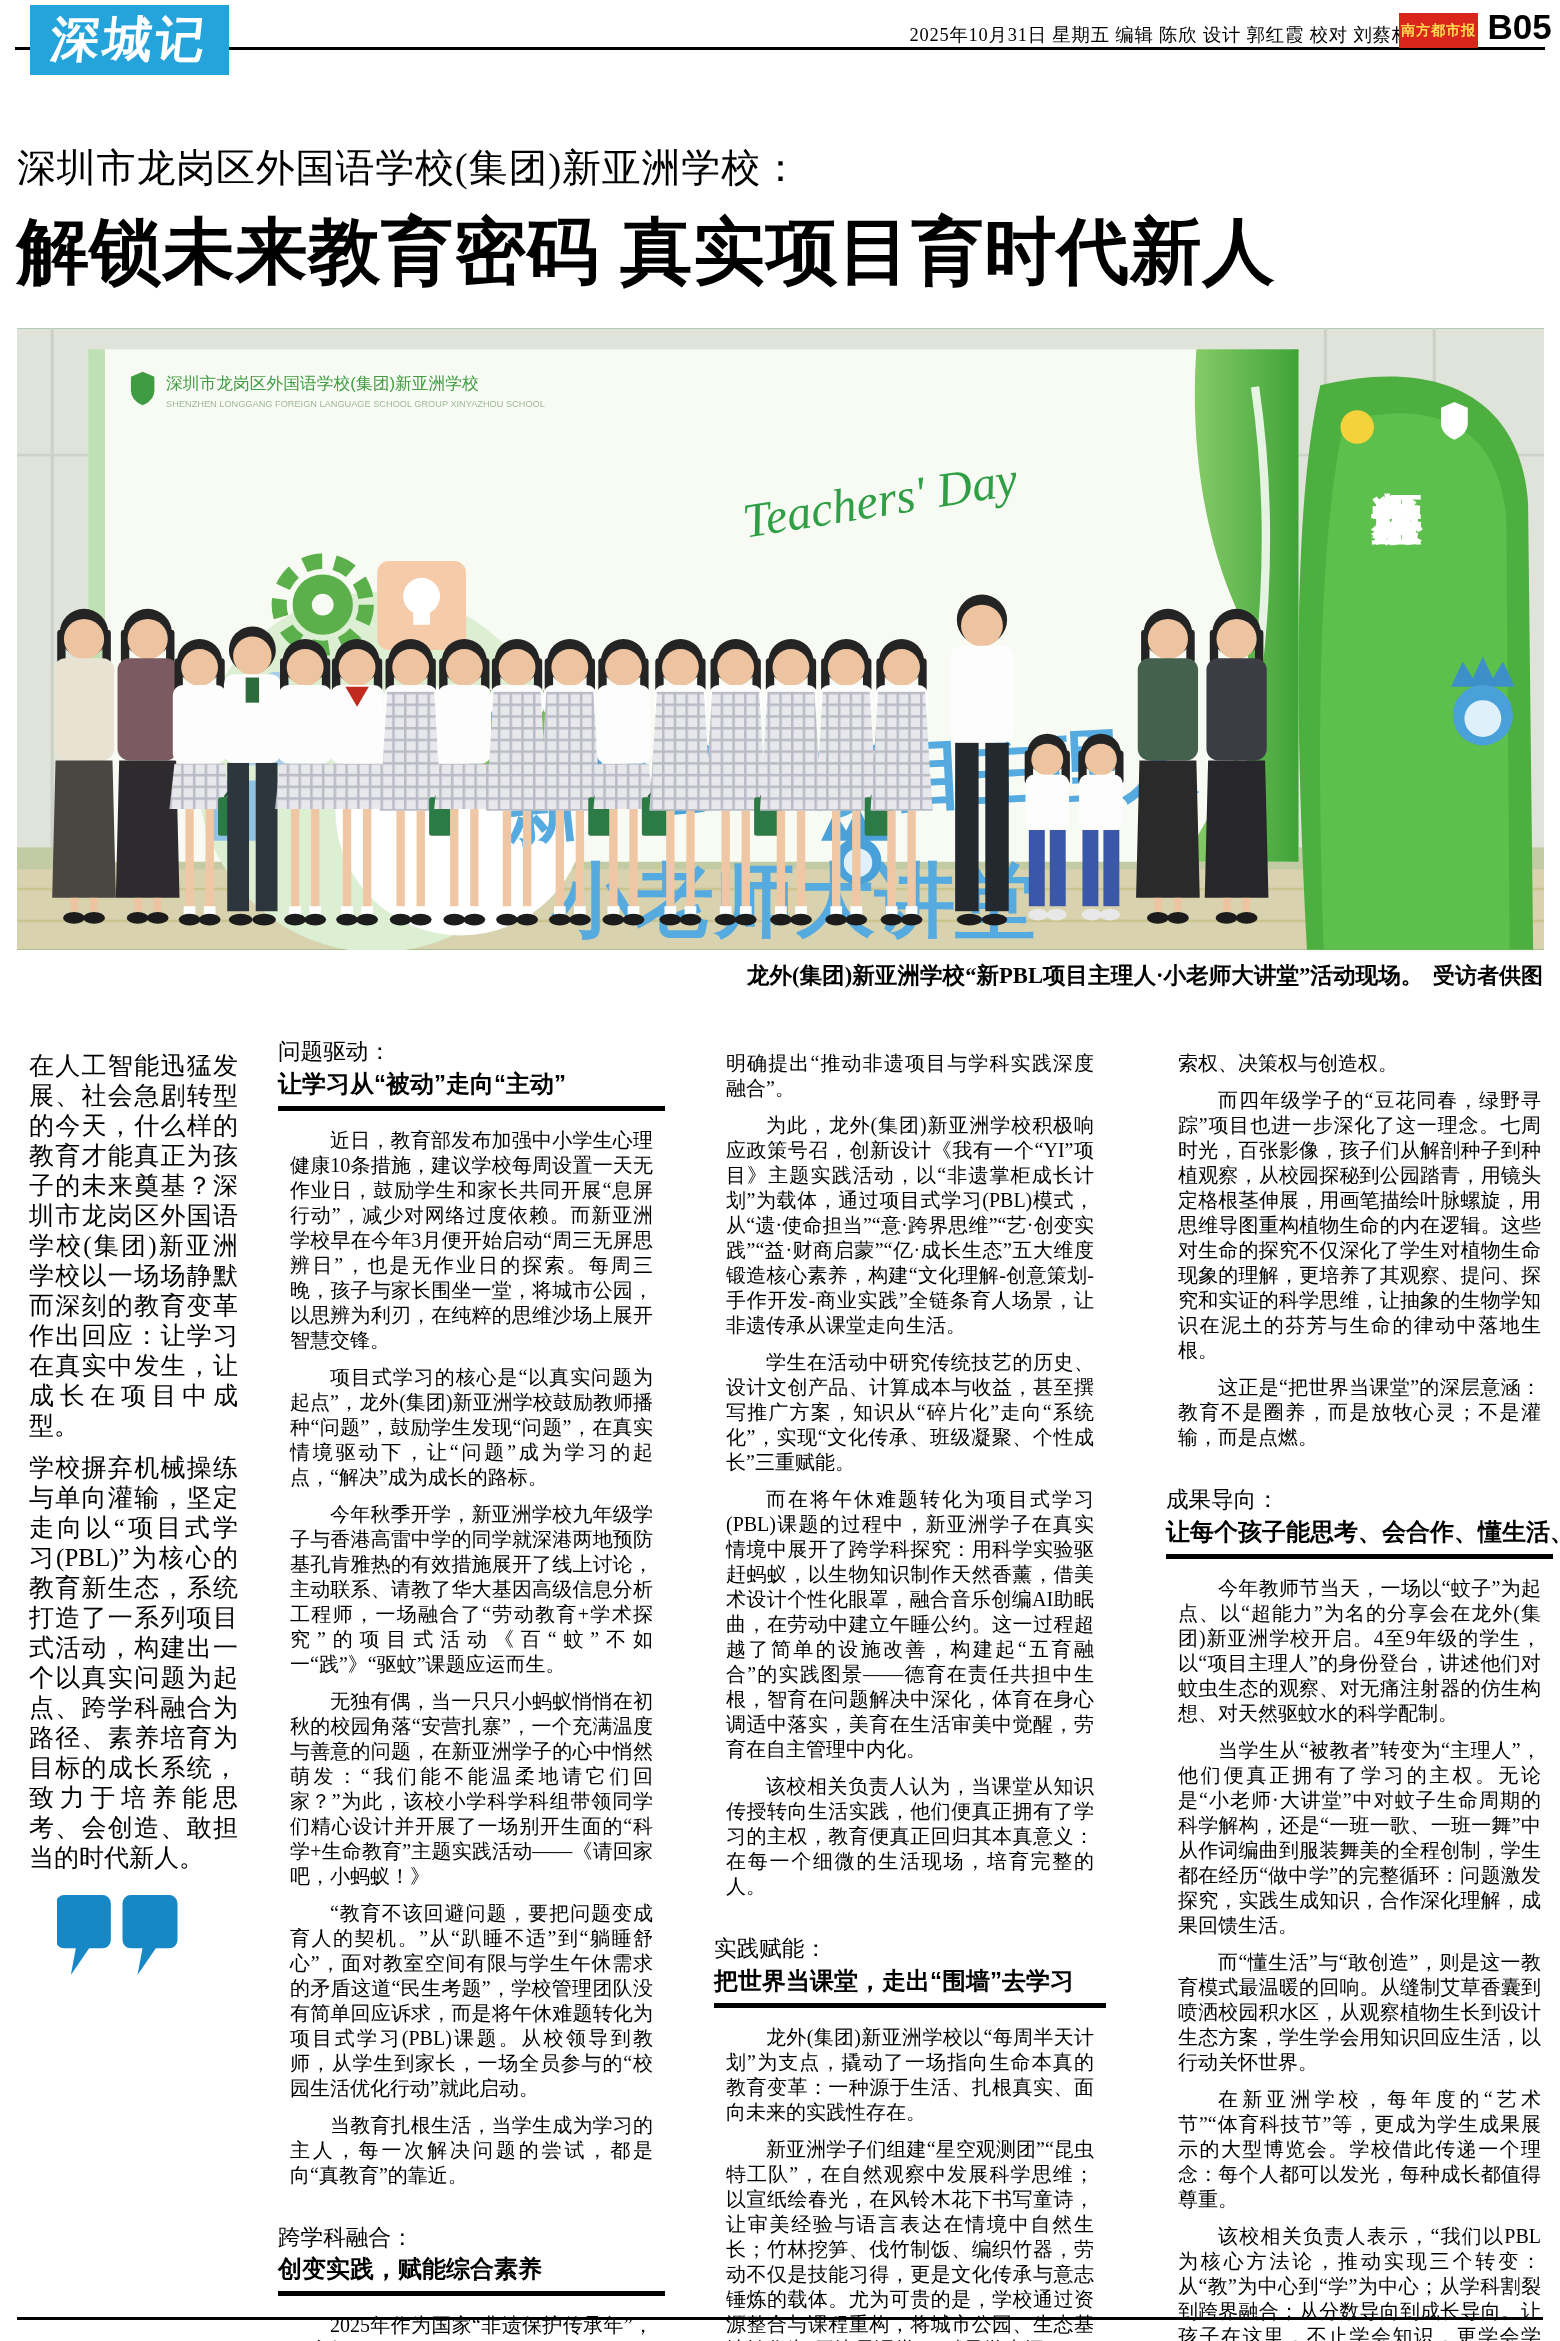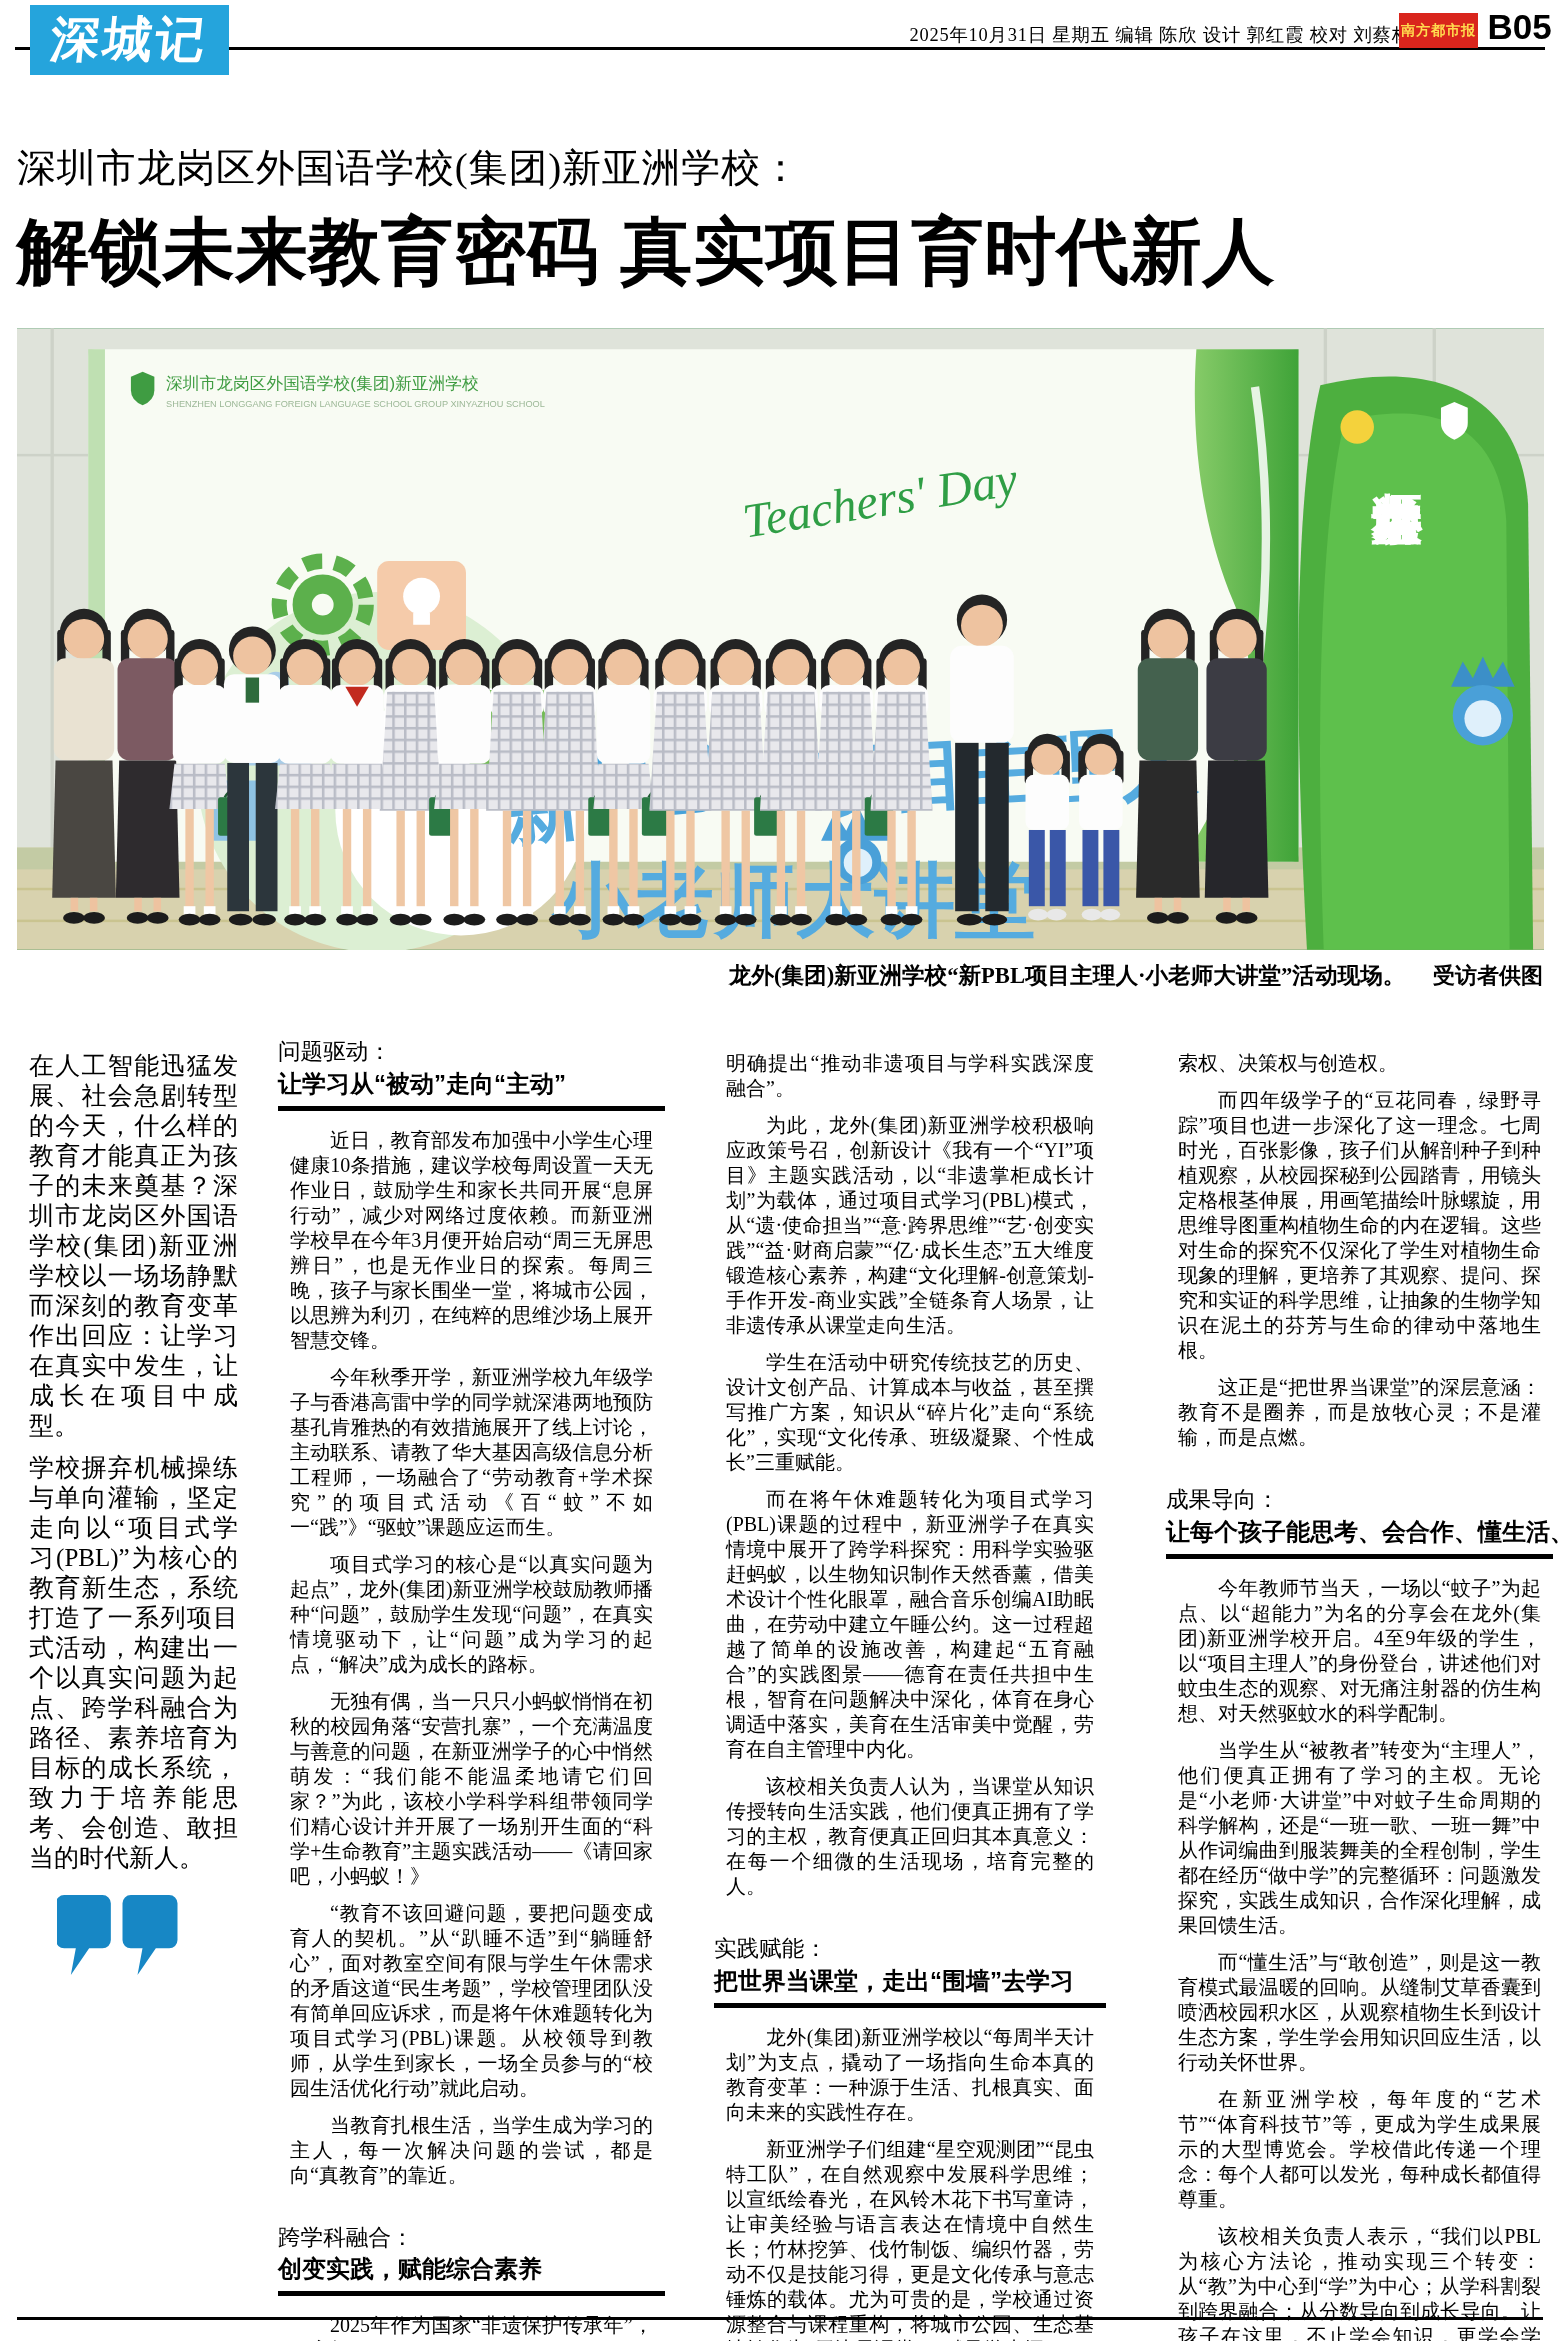--- a/index.html
+++ b/index.html
@@ -16,21 +16,21 @@
        color:var(--logo-yellow,#ffd94e);display:flex;align-items:center;justify-content:center;
        font-weight:bold;font-size:14.2px;letter-spacing:0.8px;}
   .page-no{position:absolute;top:6.7px;right:8.4px;font-family:"Liberation Sans",sans-serif;font-weight:900;font-size:35px;}
   
   .subtitle{position:absolute;left:17px;top:141px;font-size:39px;font-weight:400;letter-spacing:0.8px;}
   .main-title{position:absolute;left:17px;top:204px;width:1527px;font-family:"Liberation Sans",sans-serif;
        font-weight:900;font-size:72px;letter-spacing:0.8px;white-space:nowrap;}
   
   .photo{position:absolute;left:17px;top:328px;width:1527px;height:622px;background:#15803d;overflow:hidden;}
   .caption{position:absolute;right:17px;top:960px;font-size:22.6px;font-weight:bold;white-space:nowrap;}
-  .caption .credit{margin-left:22px;}
+  .caption .credit{margin-left:4px;}
   
   .col{position:absolute;top:1039px;text-align:justify;}
   .col1{left:17px;width:233px;font-size:25px;line-height:30px;}
   .col2{left:278px;width:387px;}
   .col3{left:714px;width:392px;}
   .col4{left:1166px;width:387px;}
   .col2,.col3,.col4{font-size:20px;line-height:25px;}
   .para{margin:12px;text-indent:2em;}
   .para.noindent{text-indent:0;}
   .col1 .para{text-indent:0;margin-bottom:1.7px;}
@@ -401,22 +401,22 @@
         <path d="M8,0 h46 a10,10 0 0 1 10,10 v44 a10,10 0 0 1 -10,10 h-16 l-22,32 l6,-32 h-14 a10,10 0 0 1 -10,-10 v-44 a10,10 0 0 1 10,-10 z" fill="#1787c5"></path>
         <path d="M88,0 h46 a10,10 0 0 1 10,10 v44 a10,10 0 0 1 -10,10 h-16 l-22,32 l6,-32 h-14 a10,10 0 0 1 -10,-10 v-44 a10,10 0 0 1 10,-10 z" fill="#1787c5"></path>
       </svg>
     </div>
   </div>
   <div class="col col2">
       <div class="kicker">问题驱动：</div>
       <div class="sec-heading">让学习从“被动”走向“主动”</div>
       <div class="sec-rule"></div>
       <p class="para">近日，教育部发布加强中小学生心理健康10条措施，建议学校每周设置一天无作业日，鼓励学生和家长共同开展“息屏行动”，减少对网络过度依赖。而新亚洲学校早在今年3月便开始启动“周三无屏思辨日”，也是无作业日的探索。每周三晚，孩子与家长围坐一堂，将城市公园，以思辨为利刃，在纯粹的思维沙场上展开智慧交锋。</p>
+      <p class="para">项目式学习的核心是“以真实问题为起点”，龙外(集团)新亚洲学校鼓励教师播种“问题”，鼓励学生发现“问题”，在真实情境驱动下，让“问题”成为学习的起点，“解决”成为成长的路标。</p>
       <p class="para">今年秋季开学，新亚洲学校九年级学子与香港高雷中学的同学就深港两地预防基孔肯雅热的有效措施展开了线上讨论，主动联系、请教了华大基因高级信息分析工程师，一场融合了“劳动教育+学术探究”的项目式活动《百“蚊”不如一“践”》“驱蚊”课题应运而生。</p>
-      <p class="para">项目式学习的核心是“以真实问题为起点”，龙外(集团)新亚洲学校鼓励教师播种“问题”，鼓励学生发现“问题”，在真实情境驱动下，让“问题”成为学习的起点，“解决”成为成长的路标。</p>
       <p class="para">无独有偶，当一只只小蚂蚁悄悄在初秋的校园角落“安营扎寨”，一个充满温度与善意的问题，在新亚洲学子的心中悄然萌发：“我们能不能温柔地请它们回家？”为此，该校小学科学科组带领同学们精心设计并开展了一场别开生面的“科学+生命教育”主题实践活动——《请回家吧，小蚂蚁！》</p>
       <p class="para">“教育不该回避问题，要把问题变成育人的契机。”从“趴睡不适”到“躺睡舒心”，面对教室空间有限与学生午休需求的矛盾这道“民生考题”，学校管理团队没有简单回应诉求，而是将午休难题转化为项目式学习(PBL)课题。从校领导到教师，从学生到家长，一场全员参与的“校园生活优化行动”就此启动。</p>
       <p class="para">当教育扎根生活，当学生成为学习的主人，每一次解决问题的尝试，都是向“真教育”的靠近。</p>
       <div class="kicker sec-block">跨学科融合：</div>
       <div class="sec-heading">创变实践，赋能综合素养</div>
       <div class="sec-rule"></div>
       <p class="para">2025年作为国家“非遗保护传承年”，教育部</p>
     </div>
   <div class="col col3">
       <p class="para noindent">明确提出“推动非遗项目与学科实践深度融合”。</p>

